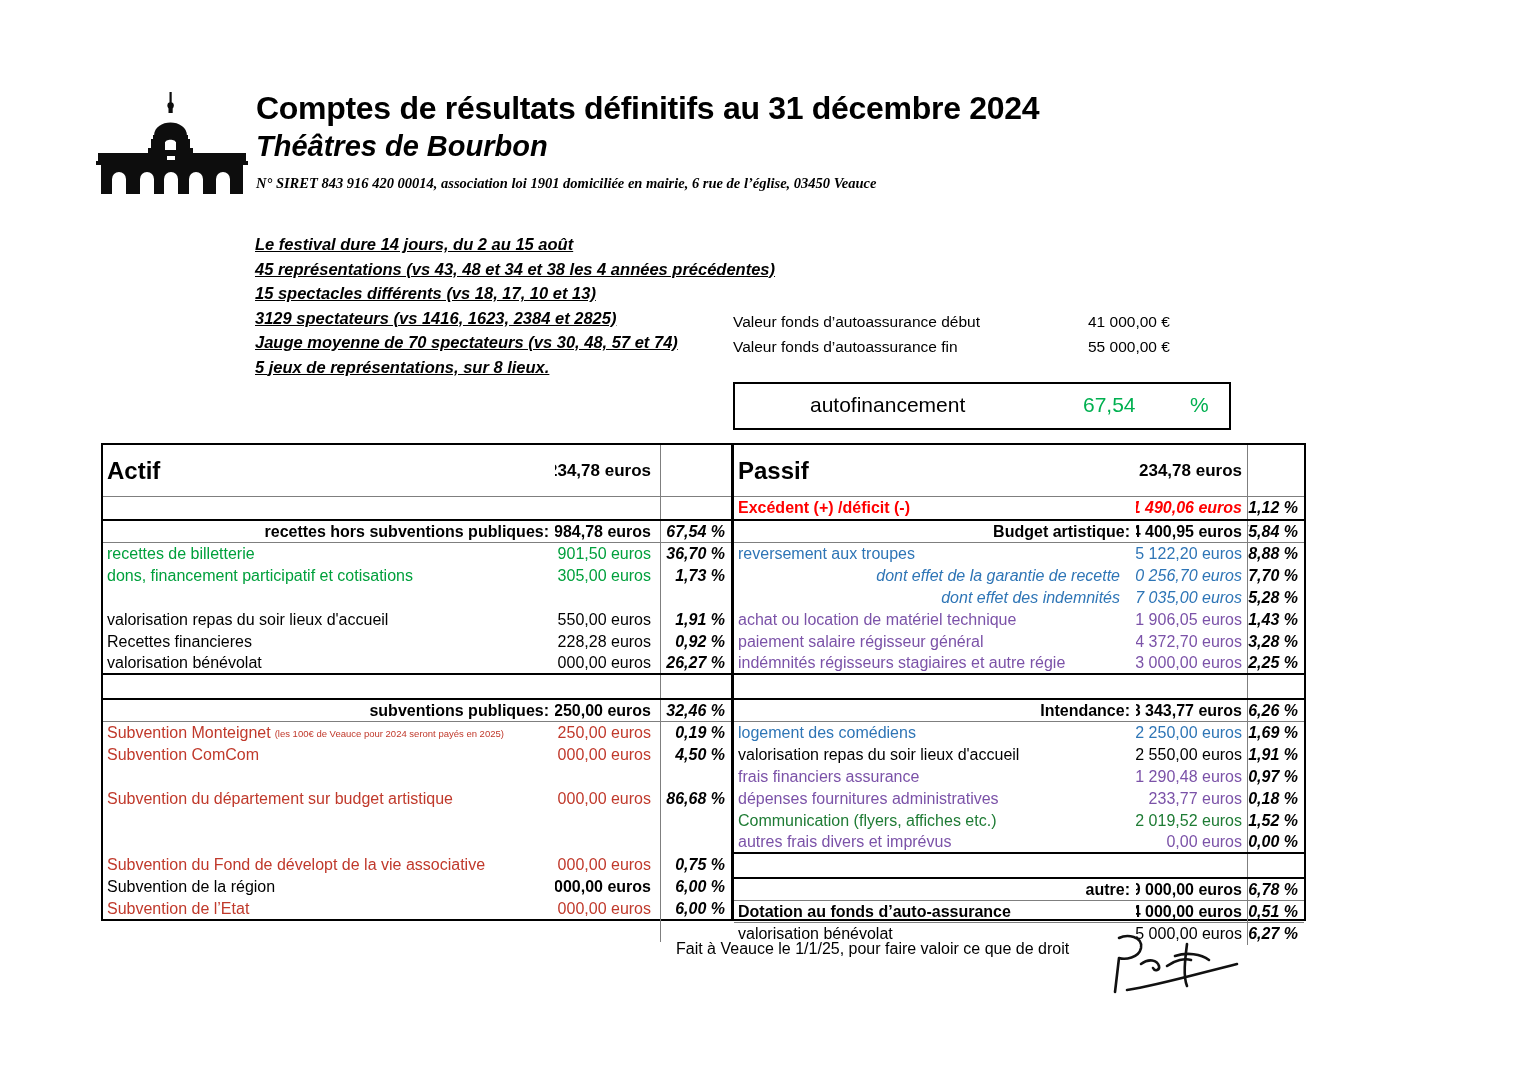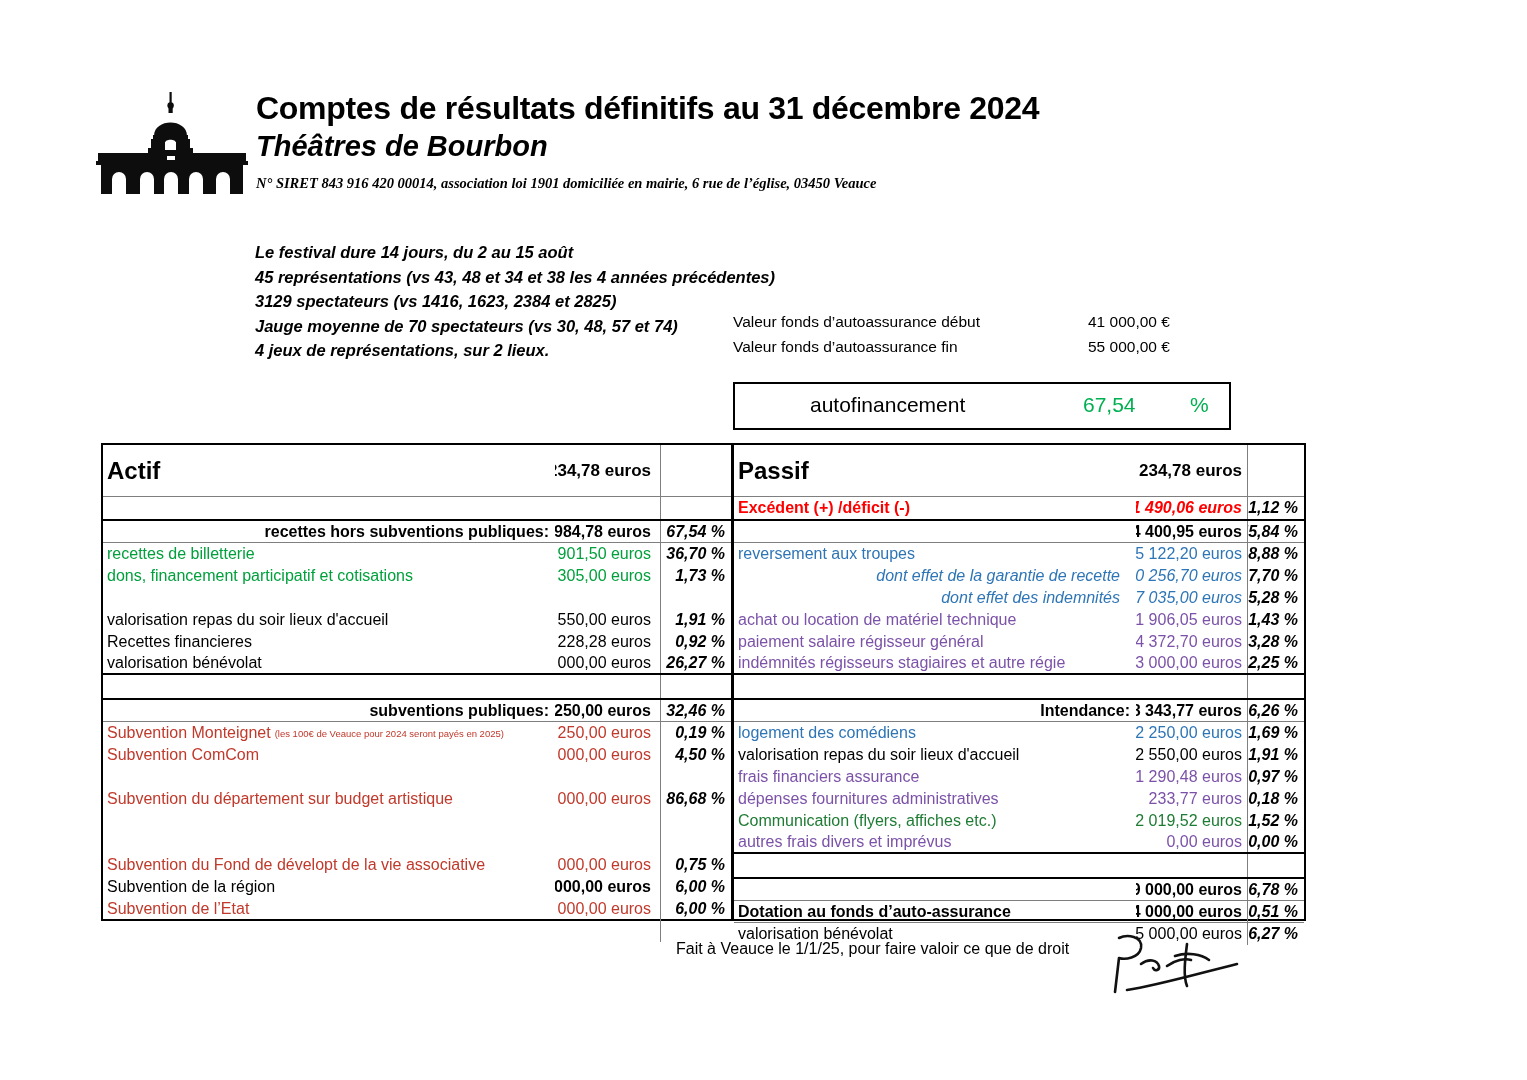--- a/index.html
+++ b/index.html
@@ -58,22 +58,23 @@
     font-weight: bold;
     font-style: italic;
     margin-top: 10px;
     white-space: nowrap;
   }
 
   
   #facts {
     position: absolute;
     left: 255px;
-    top: 240px;
+    top: 232px;
     width: 500px;
+    text-decoration: underline;
   }
   #facts .fact-line {
     font-size: 16.5px;
     font-weight: bold;
     font-style: italic;
     line-height: 24.5px;
     white-space: nowrap;
   }
 
   
@@ -261,23 +262,24 @@
   <div id="title-block">
     <div id="doc-title">Comptes de résultats définitifs au 31 décembre 2024</div>
     <div id="doc-subtitle">Théâtres de Bourbon</div>
     <div id="siret">N° SIRET 843 916 420 00014, association loi 1901 domiciliée en mairie, 6 rue de l’église, 03450 Veauce</div>
   </div>
 </div>
 
 <div id="facts">
   <div class="fact-line">Le festival dure 14  jours, du 2 au 15 août</div>
   <div class="fact-line">45 représentations  (vs 43, 48 et 34 et 38 les 4 années précédentes)</div>
+  <div class="fact-line">15 spectacles  différents (vs 18, 17, 10 et 13)</div>
   <div class="fact-line">3129 spectateurs (vs 1416, 1623, 2384  et 2825)</div>
   <div class="fact-line">Jauge moyenne de 70 spectateurs (vs 30, 48, 57 et 74)</div>
-  <div class="fact-line">4 jeux de représentations, sur 2 lieux.</div>
+  <div class="fact-line">5 jeux de représentations, sur 8 lieux.</div>
 </div>
 
 <div id="autoassurance">
   <div class="aa-row">
     <span class="aa-label">Valeur fonds d’autoassurance début</span>
     <span class="aa-value">41 000,00 €</span>
   </div>
   <div class="aa-row">
     <span class="aa-label">Valeur fonds d’autoassurance fin</span>
     <span class="aa-value">55 000,00 €</span>
@@ -432,20 +434,21 @@
       <div class="cell c-pct"></div>
     </div>
 
     <div class="trow sep-thick" style="height:24px">
       <div class="cell c-label itm bold c-redbold">Excédent (+) /déficit (-)</div>
       <div class="cell c-amount amt bold ital c-redbold">1 490,06 euros</div>
       <div class="cell c-pct pctv c-black">1,12 %</div>
     </div>
 
     <div class="trow sep-thin grp" style="height:22px">
+      <div class="cell c-label c-black">Budget artistique:</div>
       <div class="cell c-amount c-black bold">74 400,95 euros</div>
       <div class="cell c-pct pctv c-black">55,84 %</div>
     </div>
 
     <div class="trow" style="height:22px">
       <div class="cell c-label itm c-blue">reversement aux troupes</div>
       <div class="cell c-amount amt c-blue">65 122,20 euros</div>
       <div class="cell c-pct pctv c-black">48,88 %</div>
     </div>
 
@@ -527,20 +530,21 @@
       <div class="cell c-pct pctv c-black">0,00 %</div>
     </div>
 
     <div class="trow sep-thick" style="height:25px">
       <div class="cell c-label"></div>
       <div class="cell c-amount"></div>
       <div class="cell c-pct"></div>
     </div>
 
     <div class="trow sep-thin grp" style="height:22px">
+      <div class="cell c-label c-black">autre:</div>
       <div class="cell c-amount c-black bold">49 000,00 euros</div>
       <div class="cell c-pct pctv c-black">36,78 %</div>
     </div>
 
     <div class="trow sep-thin" style="height:22px">
       <div class="cell c-label itm bold c-black">Dotation au fonds d’auto-assurance</div>
       <div class="cell c-amount amt bold c-black">14 000,00 euros</div>
       <div class="cell c-pct pctv c-black">10,51 %</div>
     </div>
 

